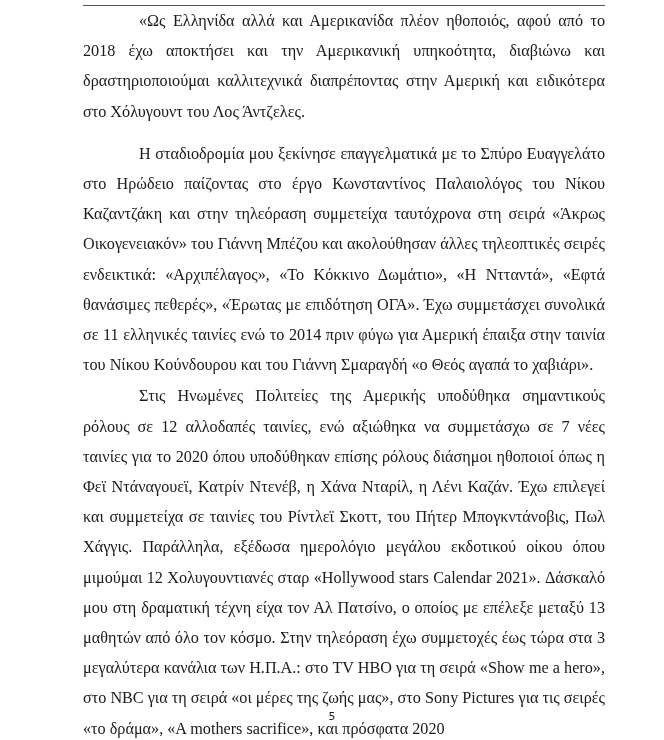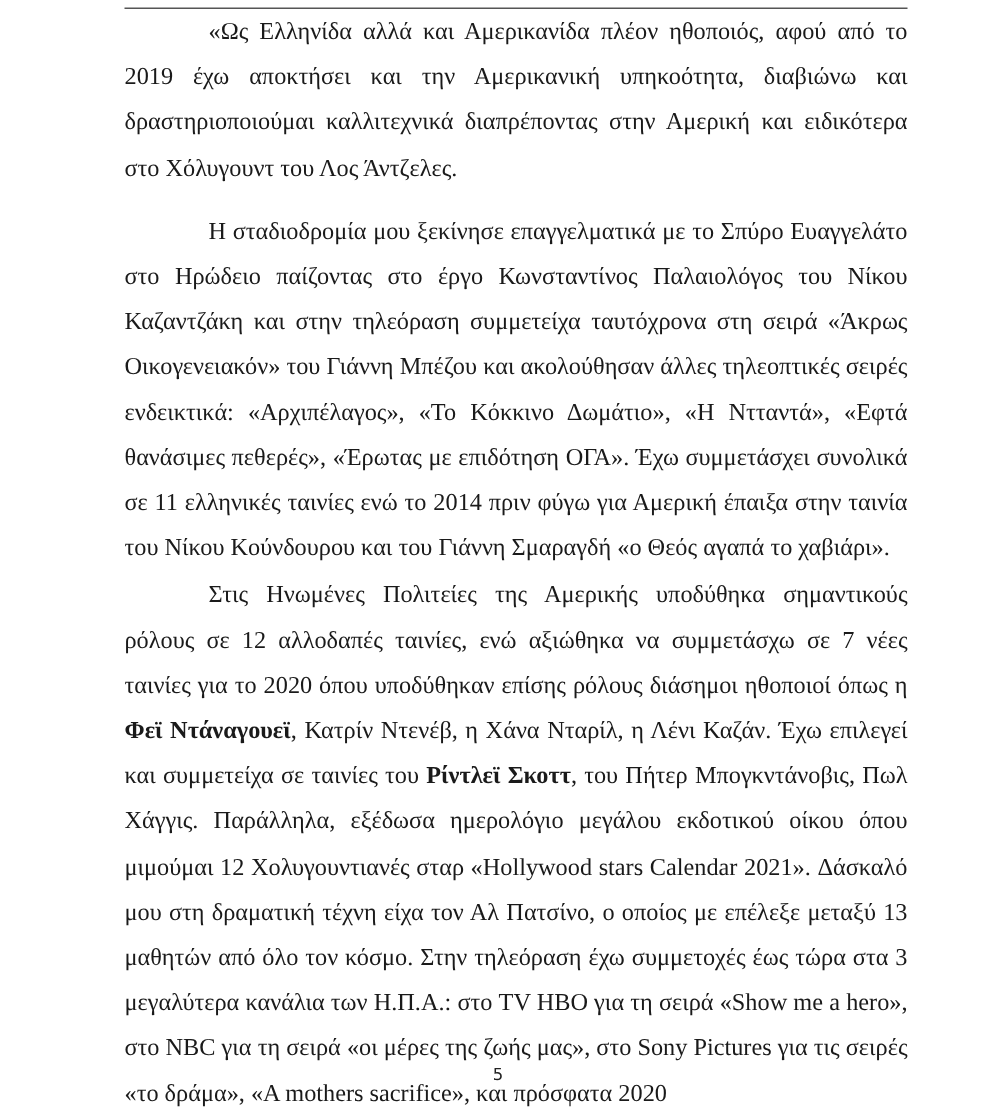--- a/index.html
+++ b/index.html
@@ -36,41 +36,41 @@
       text-align: justify;
       text-indent: 56px;
     }
     .para + .para {
       margin-top: 12px;
     }
     .para.p3 {
       margin-top: 1px;
     }
     .para b {
-      font-weight: bold;
+      font-weight: normal;
     }
     .page-number {
       position: absolute;
       left: 0;
       width: 664px;
       top: 710px;
       text-align: center;
       font-family: "DejaVu Sans", sans-serif;
       font-size: 11px;
       color: #222;
     }
   </style>
 </head>
 <body>
 
 <div class="top-rule"></div>
 
 <div class="text-block">
   <p class="para p1">
-    <span>«Ως Ελληνίδα αλλά και Αμερικανίδα πλέον ηθοποιός, αφού από το 2019 έχω αποκτήσει και την Αμερικανική υπηκοότητα, διαβιώνω και δραστηριοποιούμαι καλλιτεχνικά διαπρέποντας στην Αμερική και ειδικότερα στο Χόλυγουντ του Λος Άντζελες.</span>
+    <span>«Ως Ελληνίδα αλλά και Αμερικανίδα πλέον ηθοποιός, αφού από το 2018 έχω αποκτήσει και την Αμερικανική υπηκοότητα, διαβιώνω και δραστηριοποιούμαι καλλιτεχνικά διαπρέποντας στην Αμερική και ειδικότερα στο Χόλυγουντ του Λος Άντζελες.</span>
   </p>
   <p class="para p2">
     <span>Η σταδιοδρομία μου ξεκίνησε επαγγελματικά με το Σπύρο Ευαγγελάτο στο Ηρώδειο παίζοντας στο έργο Κωνσταντίνος Παλαιολόγος του Νίκου Καζαντζάκη και στην τηλεόραση συμμετείχα ταυτόχρονα στη σειρά «Άκρως Οικογενειακόν» του Γιάννη Μπέζου και ακολούθησαν άλλες τηλεοπτικές σειρές ενδεικτικά: «Αρχιπέλαγος», «Το Κόκκινο Δωμάτιο», «Η Ντταντά», «Εφτά θανάσιμες πεθερές», «Έρωτας με επιδότηση ΟΓΑ». Έχω συμμετάσχει συνολικά σε 11 ελληνικές ταινίες ενώ το 2014 πριν φύγω για Αμερική έπαιξα στην ταινία του Νίκου Κούνδουρου και του Γιάννη Σμαραγδή «ο Θεός αγαπά το χαβιάρι».</span>
   </p>
   <p class="para p3"><span>Στις Ηνωμένες Πολιτείες της Αμερικής υποδύθηκα σημαντικούς ρόλους σε 12 αλλοδαπές ταινίες, ενώ αξιώθηκα να συμμετάσχω σε 7 νέες ταινίες για το 2020 όπου υποδύθηκαν επίσης ρόλους διάσημοι ηθοποιοί όπως η </span><b>Φεϊ Ντάναγουεϊ</b><span>, Κατρίν Ντενέβ, η Χάνα Νταρίλ, η Λένι Καζάν. Έχω επιλεγεί και συμμετείχα σε ταινίες του </span><b>Ρίντλεϊ Σκοττ</b><span>, του Πήτερ Μπογκντάνοβις, Πωλ Χάγγις. Παράλληλα, εξέδωσα ημερολόγιο μεγάλου εκδοτικού οίκου όπου μιμούμαι 12 Χολυγουντιανές σταρ «Hollywood stars Calendar 2021». Δάσκαλό μου στη δραματική τέχνη είχα τον Αλ Πατσίνο, ο οποίος με επέλεξε μεταξύ 13 μαθητών από όλο τον κόσμο. Στην τηλεόραση έχω συμμετοχές έως τώρα στα 3 μεγαλύτερα κανάλια των Η.Π.Α.: στο TV HBO για τη σειρά «Show me a hero», στο NBC για τη σειρά «οι μέρες της ζωής μας», στο Sony Pictures για τις σειρές «το δράμα», «A mothers sacrifice», και πρόσφατα 2020</span></p>
 </div>
 
 <div class="page-number">5</div>
 
 </body></html>

